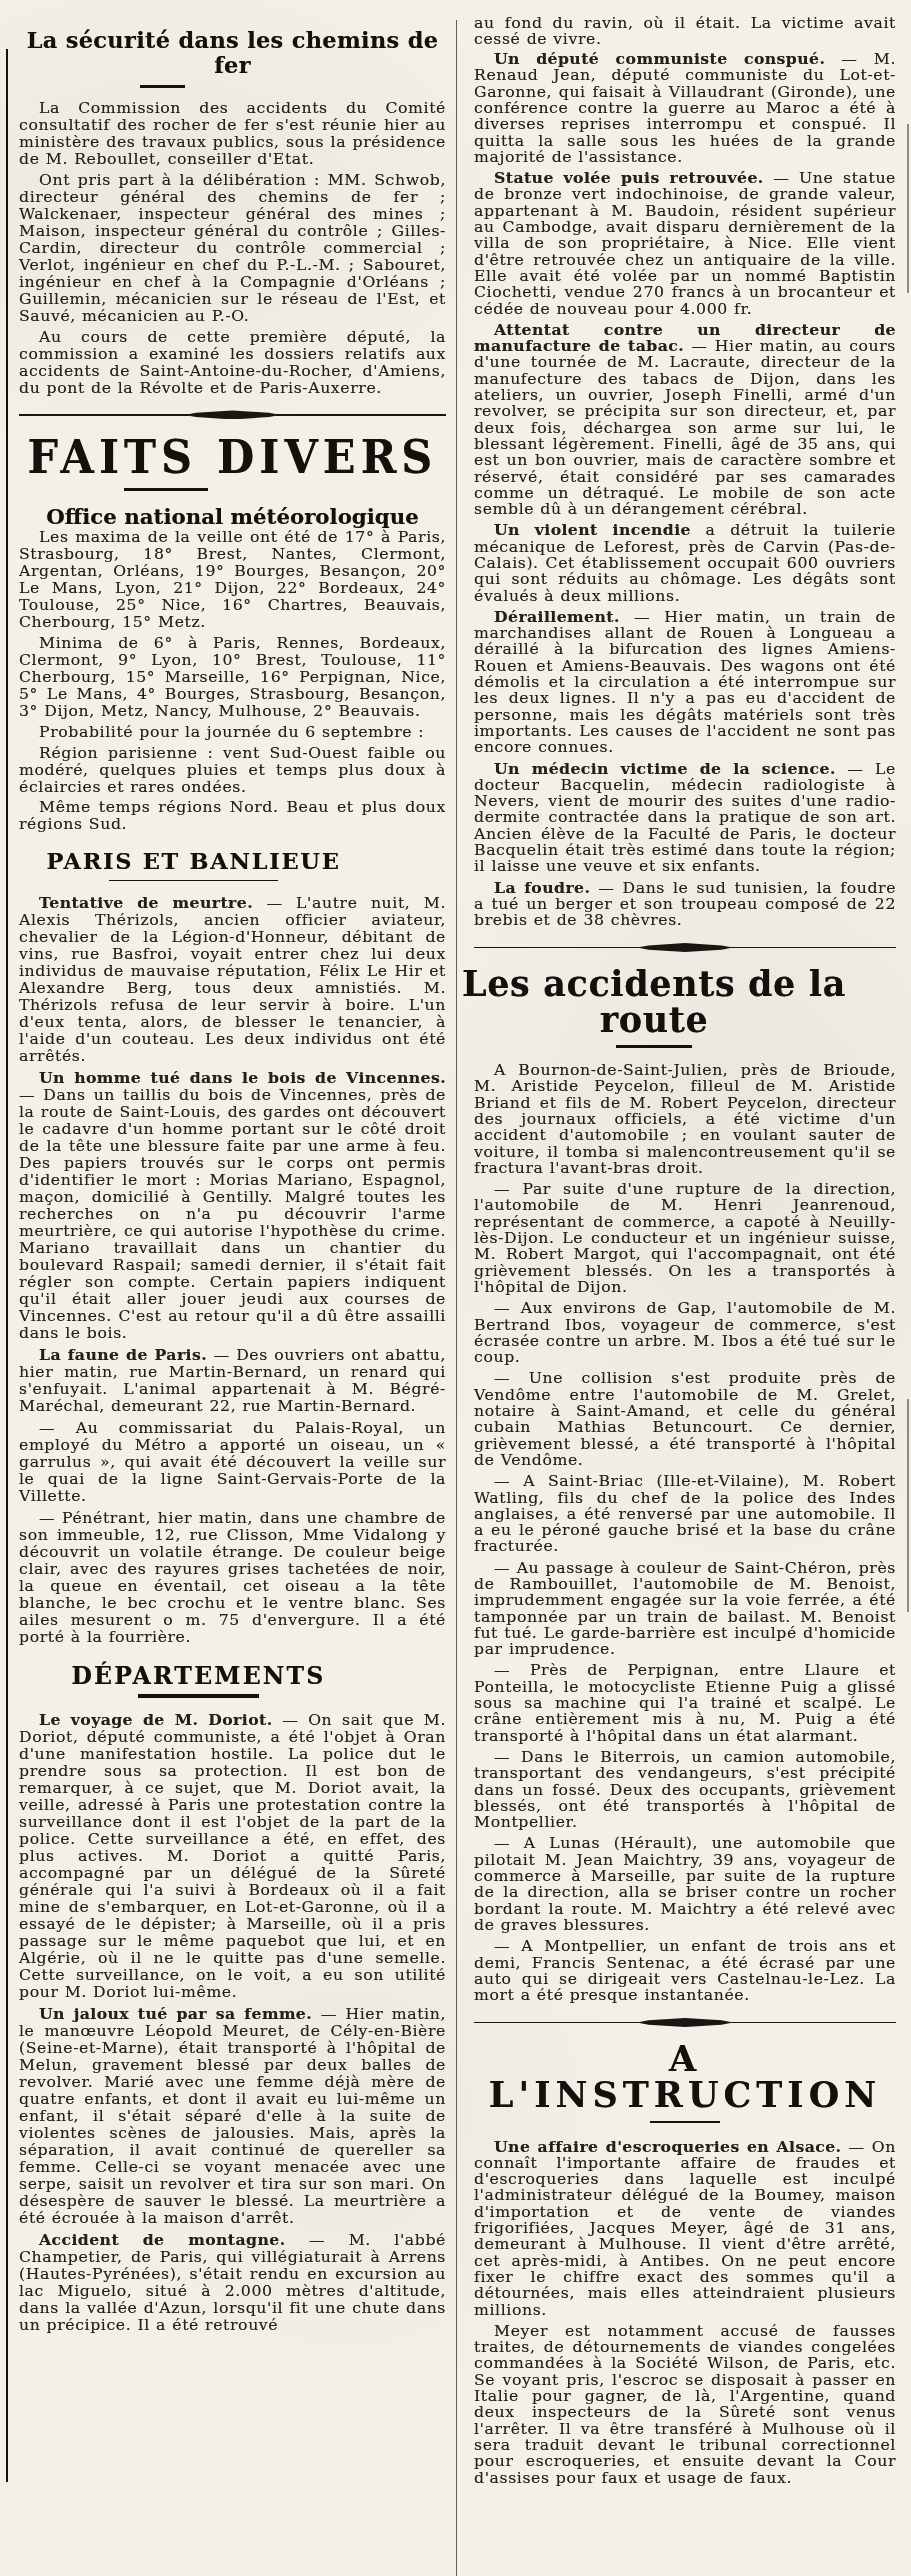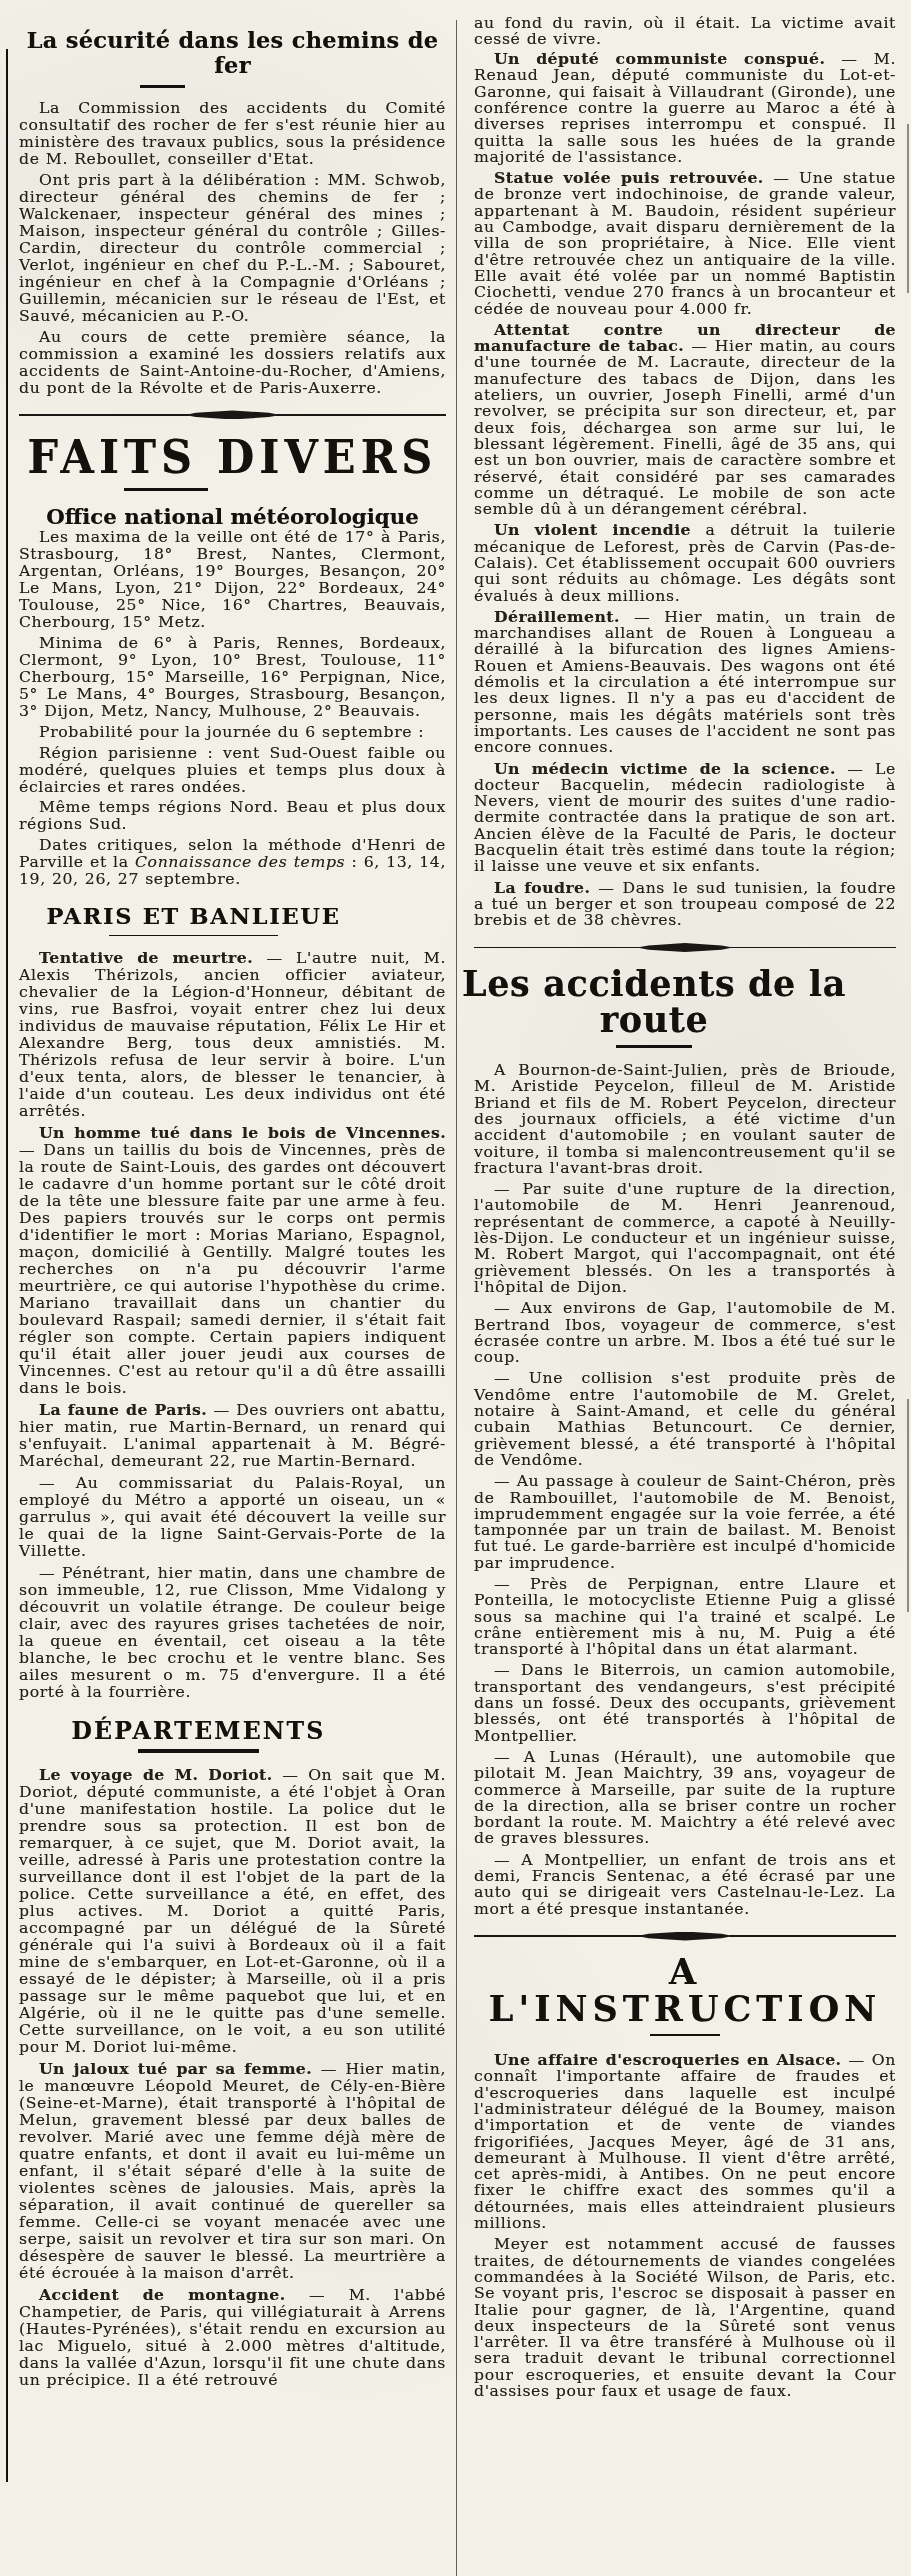--- a/index.html
+++ b/index.html
@@ -76,38 +76,37 @@
   <div class="vrule" style="left:907px;top:124px;width:1.7px;height:169px;opacity:.45;"></div>
   <div class="vrule" style="left:907px;top:1399px;width:1.7px;height:213px;opacity:.45;"></div>
 
   <div id="col-left" class="col">
 
     <h2 class="h-railway">La sécurité dans les chemins de fer</h2>
     <div class="rule rule-railway"></div>
 
     <p>La Commission des accidents du Comité consultatif des rocher de fer s'est réunie hier au ministère des travaux publics, sous la présidence de M. Reboullet, conseiller d'Etat.</p>
     <p>Ont pris part à la délibération : MM. Schwob, directeur général des chemins de fer ; Walckenaer, inspecteur général des mines ; Maison, inspecteur général du contrôle ; Gilles-Cardin, directeur du contrôle commercial ; Verlot, ingénieur en chef du P.-L.-M. ; Sabouret, ingénieur en chef à la Compagnie d'Orléans ; Guillemin, mécanicien sur le réseau de l'Est, et Sauvé, mécanicien au P.-O.</p>
-    <p>Au cours de cette première séance, la commission a examiné les dossiers relatifs aux accidents de Saint-Antoine-du-Rocher, d'Amiens, du pont de la Révolte et de Paris-Auxerre.</p>
+    <p>Au cours de cette première député, la commission a examiné les dossiers relatifs aux accidents de Saint-Antoine-du-Rocher, d'Amiens, du pont de la Révolte et de Paris-Auxerre.</p>
 
     <div class="divider">
       <span class="dline"></span>
         <span class="ddiamond"></span>
         <span class="dline"></span>
     </div>
 
     <h1 class="h-fd">FAITS DIVERS</h1>
     <div class="rule rule-fd"></div>
 
     <h3 class="h-office">Office national météorologique</h3>
     <p>Les maxima de la veille ont été de 17° à Paris, Strasbourg, 18° Brest, Nantes, Clermont, Argentan, Orléans, 19° Bourges, Besançon, 20° Le Mans, Lyon, 21° Dijon, 22° Bordeaux, 24° Toulouse, 25° Nice, 16° Chartres, Beauvais, Cherbourg, 15° Metz.</p>
     <p>Minima de 6° à Paris, Rennes, Bordeaux, Clermont, 9° Lyon, 10° Brest, Toulouse, 11° Cherbourg, 15° Marseille, 16° Perpignan, Nice, 5° Le Mans, 4° Bourges, Strasbourg, Besançon, 3° Dijon, Metz, Nancy, Mulhouse, 2° Beauvais.</p>
     <p>Probabilité pour la journée du 6 septembre :</p>
     <p>Région parisienne : vent Sud-Ouest faible ou modéré, quelques pluies et temps plus doux à éclaircies et rares ondées.</p>
     <p>Même temps régions Nord. Beau et plus doux régions Sud.</p>
-    <p><span>Dates critiques, selon la méthode d'Henri de Parville et la </span><i>Connaissance des temps</i><span> : 6, 13, 14, 19, 20, 26, 27 septembre.</span></p>
 
     <h3 class="h-pb">PARIS ET BANLIEUE</h3>
     <div class="rule rule-pb"></div>
 
     <p class="story"><b class="lead">Tentative de meurtre.</b> <span>— L'autre nuit, M. Alexis Thérizols, ancien officier aviateur, chevalier de la Légion-d'Honneur, débitant de vins, rue Basfroi, voyait entrer chez lui deux individus de mauvaise réputation, Félix Le Hir et Alexandre Berg, tous deux amnistiés. M. Thérizols refusa de leur servir à boire. L'un d'eux tenta, alors, de blesser le tenancier, à l'aide d'un couteau. Les deux individus ont été arrêtés.</span></p>
     <p class="story"><b class="lead">Un homme tué dans le bois de Vincennes.</b> <span>— Dans un taillis du bois de Vincennes, près de la route de Saint-Louis, des gardes ont découvert le cadavre d'un homme portant sur le côté droit de la tête une blessure faite par une arme à feu. Des papiers trouvés sur le corps ont permis d'identifier le mort : Morias Mariano, Espagnol, maçon, domicilié à Gentilly. Malgré toutes les recherches on n'a pu découvrir l'arme meurtrière, ce qui autorise l'hypothèse du crime. Mariano travaillait dans un chantier du boulevard Raspail; samedi dernier, il s'était fait régler son compte. Certain papiers indiquent qu'il était aller jouer jeudi aux courses de Vincennes. C'est au retour qu'il a dû être assailli dans le bois.</span></p>
     <p class="story"><b class="lead">La faune de Paris.</b> <span>— Des ouvriers ont abattu, hier matin, rue Martin-Bernard, un renard qui s'enfuyait. L'animal appartenait à M. Bégré-Maréchal, demeurant 22, rue Martin-Bernard.</span></p>
     <p class="story"><span>— Au commissariat du Palais-Royal, un employé du Métro a apporté un oiseau, un « garrulus », qui avait été découvert la veille sur le quai de la ligne Saint-Gervais-Porte de la Villette.</span></p>
     <p class="story"><span>— Pénétrant, hier matin, dans une chambre de son immeuble, 12, rue Clisson, Mme Vidalong y découvrit un volatile étrange. De couleur beige clair, avec des rayures grises tachetées de noir, la queue en éventail, cet oiseau a la tête blanche, le bec crochu et le ventre blanc. Ses ailes mesurent o m. 75 d'envergure. Il a été porté à la fourrière.</span></p>
 
@@ -137,20 +136,21 @@
         <span class="dline"></span>
     </div>
 
     <h2 class="h-accidents">Les accidents de la route</h2>
     <div class="rule rule-accidents"></div>
 
     <p class="story">A Bournon-de-Saint-Julien, près de Brioude, M. Aristide Peycelon, filleul de M. Aristide Briand et fils de M. Robert Peycelon, directeur des journaux officiels, a été victime d'un accident d'automobile ; en voulant sauter de voiture, il tomba si malencontreusement qu'il se fractura l'avant-bras droit.</p>
     <p class="story">— Par suite d'une rupture de la direction, l'automobile de M. Henri Jeanrenoud, représentant de commerce, a capoté à Neuilly-lès-Dijon. Le conducteur et un ingénieur suisse, M. Robert Margot, qui l'accompagnait, ont été grièvement blessés. On les a transportés à l'hôpital de Dijon.</p>
     <p class="story">— Aux environs de Gap, l'automobile de M. Bertrand Ibos, voyageur de commerce, s'est écrasée contre un arbre. M. Ibos a été tué sur le coup.</p>
     <p class="story">— Une collision s'est produite près de Vendôme entre l'automobile de M. Grelet, notaire à Saint-Amand, et celle du général cubain Mathias Betuncourt. Ce dernier, grièvement blessé, a été transporté à l'hôpital de Vendôme.</p>
+    <p class="story">— A Saint-Briac (Ille-et-Vilaine), M. Robert Watling, fils du chef de la police des Indes anglaises, a été renversé par une automobile. Il a eu le péroné gauche brisé et la base du crâne fracturée.</p>
     <p class="story">— Au passage à couleur de Saint-Chéron, près de Rambouillet, l'automobile de M. Benoist, imprudemment engagée sur la voie ferrée, a été tamponnée par un train de bailast. M. Benoist fut tué. Le garde-barrière est inculpé d'homicide par imprudence.</p>
     <p class="story">— Près de Perpignan, entre Llaure et Ponteilla, le motocycliste Etienne Puig a glissé sous sa machine qui l'a trainé et scalpé. Le crâne entièrement mis à nu, M. Puig a été transporté à l'hôpital dans un état alarmant.</p>
     <p class="story">— Dans le Biterrois, un camion automobile, transportant des vendangeurs, s'est précipité dans un fossé. Deux des occupants, grièvement blessés, ont été transportés à l'hôpital de Montpellier.</p>
     <p class="story">— A Lunas (Hérault), une automobile que pilotait M. Jean Maichtry, 39 ans, voyageur de commerce à Marseille, par suite de la rupture de la direction, alla se briser contre un rocher bordant la route. M. Maichtry a été relevé avec de graves blessures.</p>
     <p class="story">— A Montpellier, un enfant de trois ans et demi, Francis Sentenac, a été écrasé par une auto qui se dirigeait vers Castelnau-le-Lez. La mort a été presque instantanée.</p>
 
     <div class="divider">
       <span class="dline"></span>
         <span class="ddiamond"></span>
         <span class="dline"></span>

